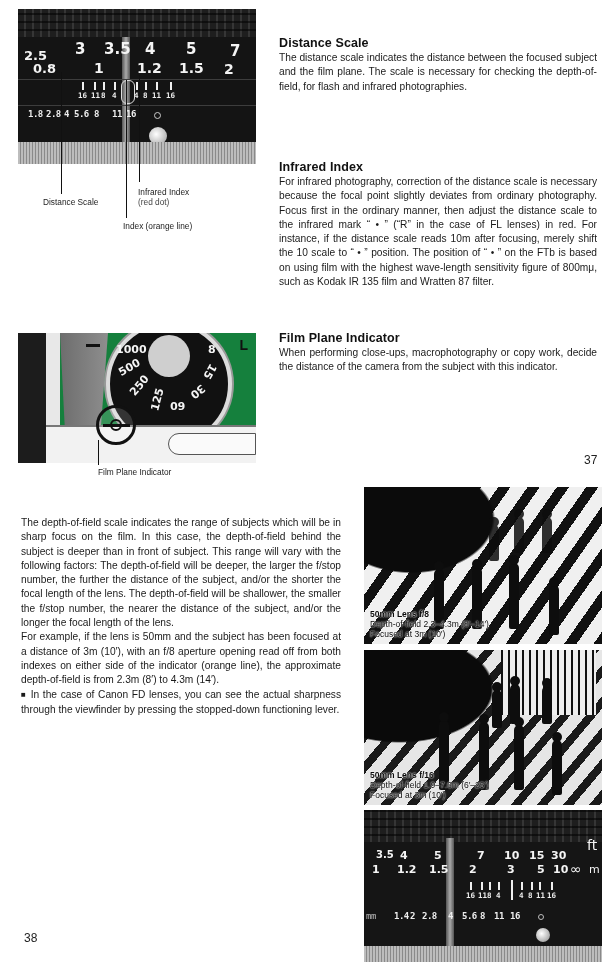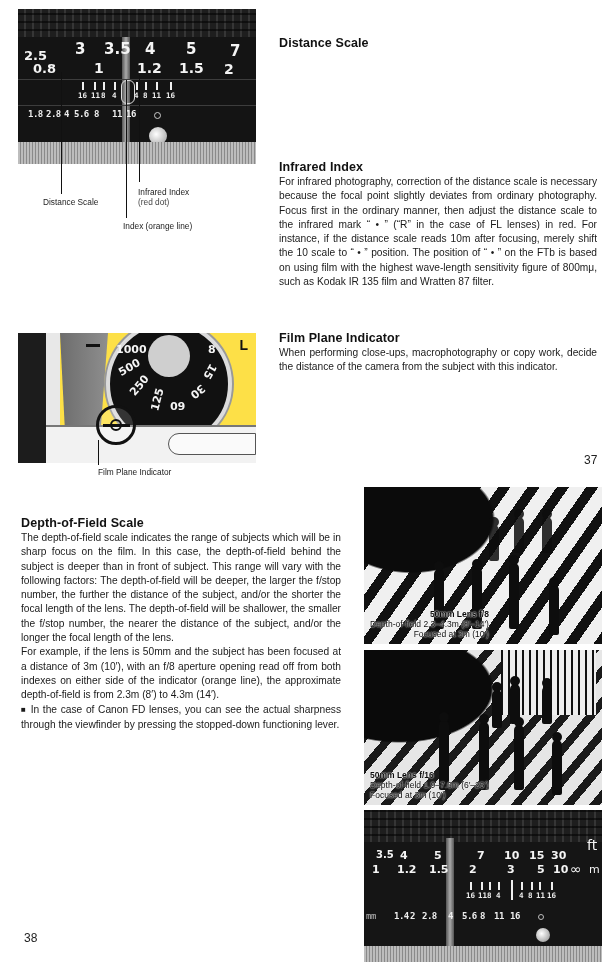--- a/index.html
+++ b/index.html
@@ -28,21 +28,21 @@
   .dof-tick { position: absolute; width: 1.5px; height: 8px; background: #eee; }
   .dof-num { position: absolute; color: #eee; font-size: 7.5px; font-weight: bold; font-family: "DejaVu Sans Mono", monospace; }
   .ap-num { position: absolute; color: #eee; font-size: 9px; font-weight: bold; font-family: "DejaVu Sans Mono", monospace; letter-spacing: -0.5px; }
   .highlight-band { position: absolute; width: 8px; background: linear-gradient(90deg, #555, #aaa, #555); }
 
   
   .callout-line { position: absolute; width: 1px; background: #111; }
   .callout-label { position: absolute; font-size: 8.3px; color: #222; white-space: nowrap; line-height: 10px; }
 
   
-  .cam { left: 18px; top: 333px; width: 238px; height: 130px; background: #fde047; overflow: hidden; }
+  .cam { left: 18px; top: 333px; width: 238px; height: 130px; background: #15803d; overflow: hidden; }
   .cam-dark { position: absolute; left: 0; top: 0; width: 28px; height: 100%; background: #1c1c1c; }
   .cam-strip { position: absolute; left: 28px; top: 0; width: 14px; height: 95px; background: #e8e8e8; }
   .cam-wedge { position: absolute; left: 42px; top: 0; width: 48px; height: 95px;
     background: linear-gradient(90deg, #6d6d6d, #8e8e8e); clip-path: polygon(0 0, 100% 0, 85% 100%, 10% 100%); }
   .cam-plate { position: absolute; left: 28px; top: 92px; width: 210px; height: 38px; background: #f2f2f2; border-top: 2px solid #777; }
   .dial { position: absolute; left: 88px; top: -12px; width: 126px; height: 126px; border-radius: 50%; background: #111;
     border: 4px solid #dcdcdc; box-shadow: 0 0 0 2px #999; }
   .dial-center { position: absolute; left: 38px; top: 10px; width: 42px; height: 42px; border-radius: 50%; background: #cfcfcf; }
   .dial-num { position: absolute; color: #f5f5f5; font-weight: bold; font-size: 11px; font-family: "DejaVu Sans", sans-serif; }
   .fp-circle { position: absolute; left: 78px; top: 72px; width: 40px; height: 40px; border-radius: 50%; border: 3px solid #111; background: rgba(255,255,255,.15); }
@@ -133,20 +133,21 @@
 <div class="callout-label" style="left:43px; top:197px;">Distance Scale</div>
 <div class="callout-line" style="left:139px; top:75px; height:107px;"></div>
 <div class="callout-label" style="left:138px; top:187px;">Infrared Index</div>
 <div class="callout-label" style="left:138px; top:197px; color:#444;">(red dot)</div>
 <div class="callout-line" style="left:126px; top:80px; height:138px;"></div>
 <div class="callout-label" style="left:123px; top:221px;">Index (orange line)</div>
 
 <div class="abs" style="left:279px; top:36px; width:318px;">
   <div class="heading">Distance Scale</div>
   <div class="para">
+    <p>The distance scale indicates the distance between the focused subject and the film plane.  The scale is necessary for checking the depth-of-field, for flash and infrared photographies.</p>
   </div>
 </div>
 
 <div class="abs" style="left:279px; top:160px; width:318px;">
   <div class="heading">Infrared Index</div>
   <div class="para">
     <p>For infrared photography, correction of the distance scale is necessary because the focal point slightly deviates from ordinary photography.  Focus first in the ordinary manner, then adjust the distance scale to the infrared mark “ • ” (“R” in the case of FL lenses) in red.  For instance, if the distance scale reads 10m after focusing, merely shift the 10 scale to “ • ” position.  The position of “ • ” on the FTb is based on using film with the highest wave-length sensitivity figure of 800mμ, such as Kodak IR 135 film and Wratten 87 filter.</p>
   </div>
 </div>
 
@@ -180,39 +181,38 @@
 <div class="abs" style="left:279px; top:331px; width:318px;">
   <div class="heading">Film Plane Indicator</div>
   <div class="para">
     <p>When performing close-ups, macrophotography or copy work, decide the distance of the camera from the subject with this indicator.</p>
   </div>
 </div>
 
 <div class="abs page-num" style="left:584px; top:453px;">37</div>
 
 <div class="abs" style="left:21px; top:516px; width:320px;">
-  <div class="heading">Depth-of-Field Scale</div>
   <div class="para">
     <p>The depth-of-field scale indicates the range of subjects which will be in sharp focus on the film.  In this case, the depth-of-field behind the subject is deeper than in front of subject.  This range will vary with the following factors: The depth-of-field will be deeper, the larger the f/stop number, the further the distance of the subject, and/or the shorter the focal length of the lens.  The depth-of-field will be shallower, the smaller the f/stop number, the nearer the distance of the subject, and/or the longer the focal length of the lens.</p>
     <p>For example, if the lens is 50mm and the subject has been focused at a distance of 3m (10′), with an f/8 aperture opening read off from both indexes on either side of the indicator (orange line), the approximate depth-of-field is from 2.3m (8′) to 4.3m (14′).</p>
     <p class="bullet">In the case of Canon FD lenses, you can see the actual sharpness through the viewfinder by pressing the stopped-down functioning lever.</p>
   </div>
 </div>
 
 <div class="abs page-num" style="left:24px; top:931px;">38</div>
 
 <div class="photo photo1">
   <div class="figure" style="left:70px; top:82px; height:60px;"></div>
   <div class="figure" style="left:108px; top:80px; height:62px;"></div>
   <div class="figure" style="left:145px; top:76px; height:66px;"></div>
   <div class="figure" style="left:185px; top:98px; height:50px;"></div>
   <div class="figure" style="left:125px; top:38px; height:36px; opacity:.85;"></div>
   <div class="figure" style="left:150px; top:30px; height:36px; opacity:.85;"></div>
   <div class="figure" style="left:178px; top:30px; height:36px; opacity:.85;"></div>
-  <div class="photo-caption" style="top:122px;text-align:right;">
+  <div class="photo-caption" style="top:122px;">
     <div>50mm Lens f/8</div>
     <span>Depth-of-field 2.3–4.3m (8′–14′)</span>
     <span>Focused at 3m (10′)</span>
   </div>
 </div>
 
 <div class="photo photo2">
   <div class="gate"></div>
   <div class="figure" style="left:75px; top:70px; height:70px;"></div>
   <div class="figure" style="left:115px; top:72px; height:68px;"></div>

